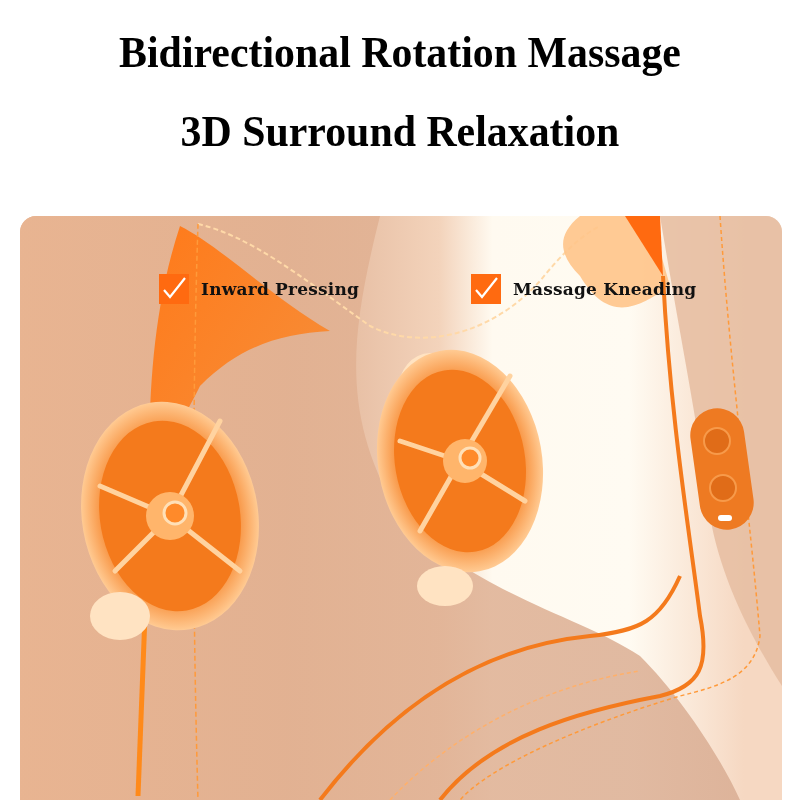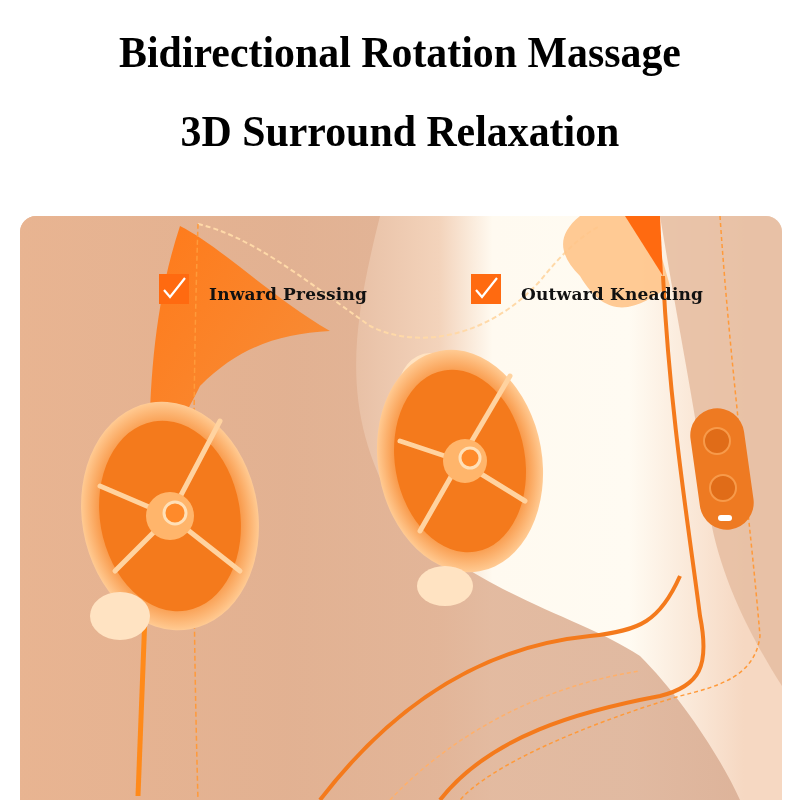--- a/index.html
+++ b/index.html
@@ -12,21 +12,21 @@
     }
     .headline-1 { top: 22px; font-size: 45px; line-height: 60px; }
     .headline-2 { top: 101px; font-size: 45px; line-height: 60px; }
     .panel {
       position: absolute; left: 20px; top: 216px; width: 762px; height: 584px;
       border-radius: 16px 16px 0 0; overflow: hidden;
       background: linear-gradient(90deg, #e9b592 0%, #dfb194 35%, #f3d3bb 55%, #fffaf0 62%, #fffbf2 80%, #f6d8c2 95%);
     }
     .panel svg { position: absolute; left: 0; top: 0; }
     .feature {
-      position: absolute; display: flex; align-items: flex-end; gap: 20px; height: 30px; padding-left: 8px;
+      position: absolute; display: flex; align-items: center; gap: 12px; height: 30px; padding-left: 8px;
     }
     .feature-1 { left: 131px; top: 58px; }
     .feature-2 { left: 443px; top: 58px; }
     .check-box {
       width: 30px; height: 30px; background: #ff6a10; position: relative; flex: none;
     }
     .check-box svg { position: absolute; left: 0; top: 0; }
     .feature-label {
       font-family: "DejaVu Serif", "Liberation Serif", serif; font-weight: bold;
       font-size: 17px; color: #111; white-space: nowrap; letter-spacing: 0.2px;
@@ -120,15 +120,15 @@
     </div>
     <span class="feature-label">Inward Pressing</span>
   </div>
 
   <div class="feature feature-2">
     <div class="check-box">
       <svg width="30" height="30" viewBox="0 0 30 30">
           <path d="M5 16 L 11 23 L 26 4" stroke="#ffffff" stroke-width="2.2" fill="none"></path>
         </svg>
     </div>
-    <span class="feature-label">Outward Kneading</span>
+    <span class="feature-label">Massage Kneading</span>
   </div>
 </div>
 
 </body></html>

